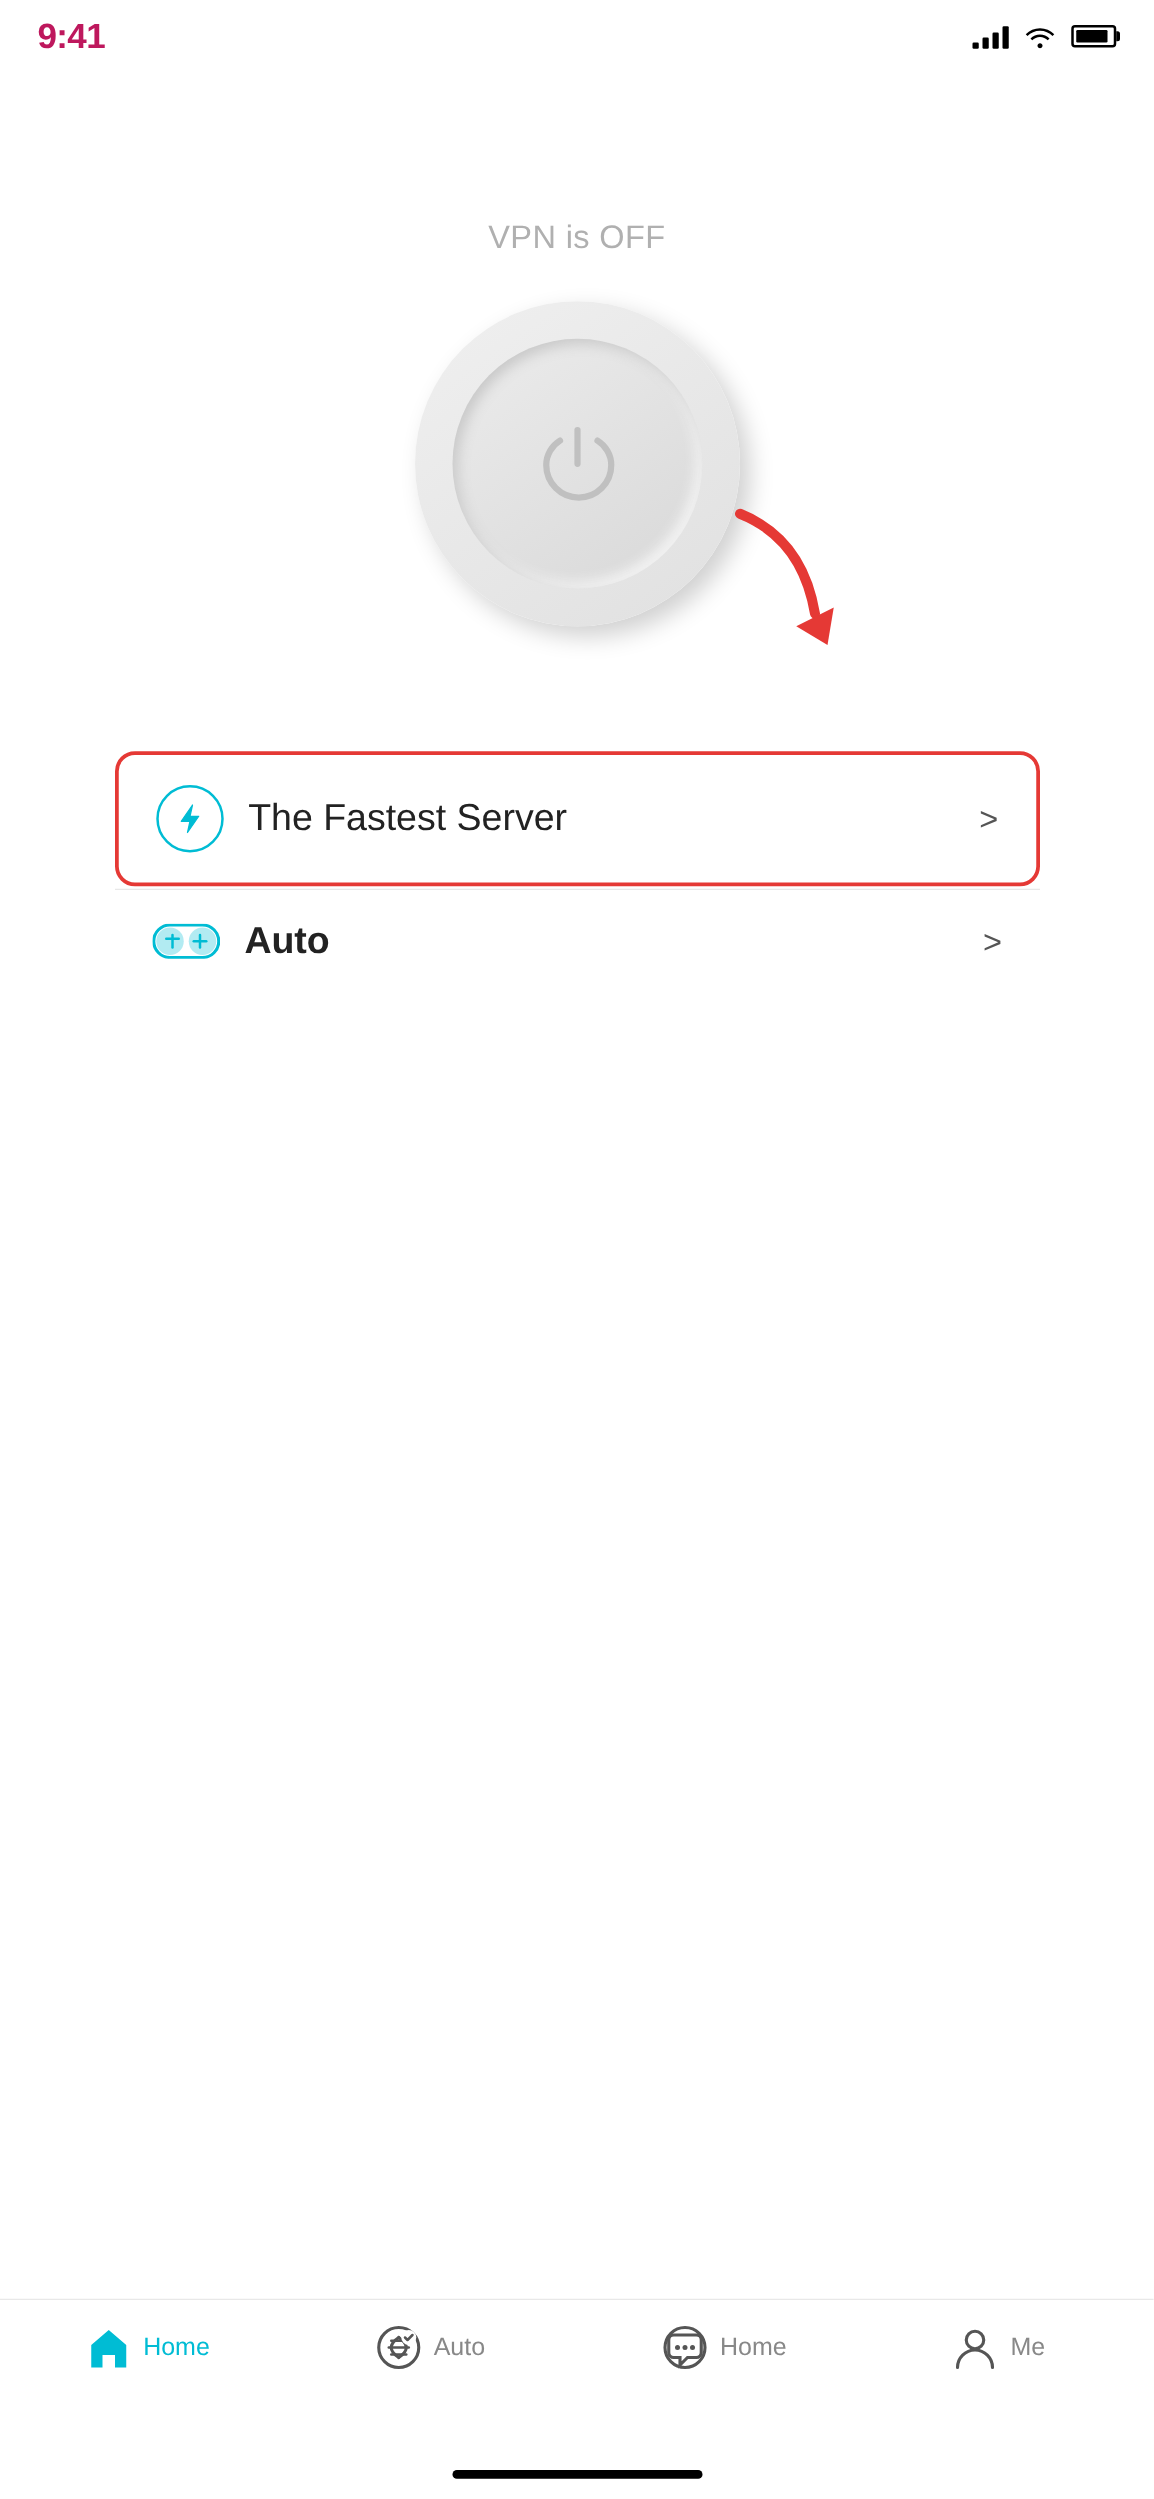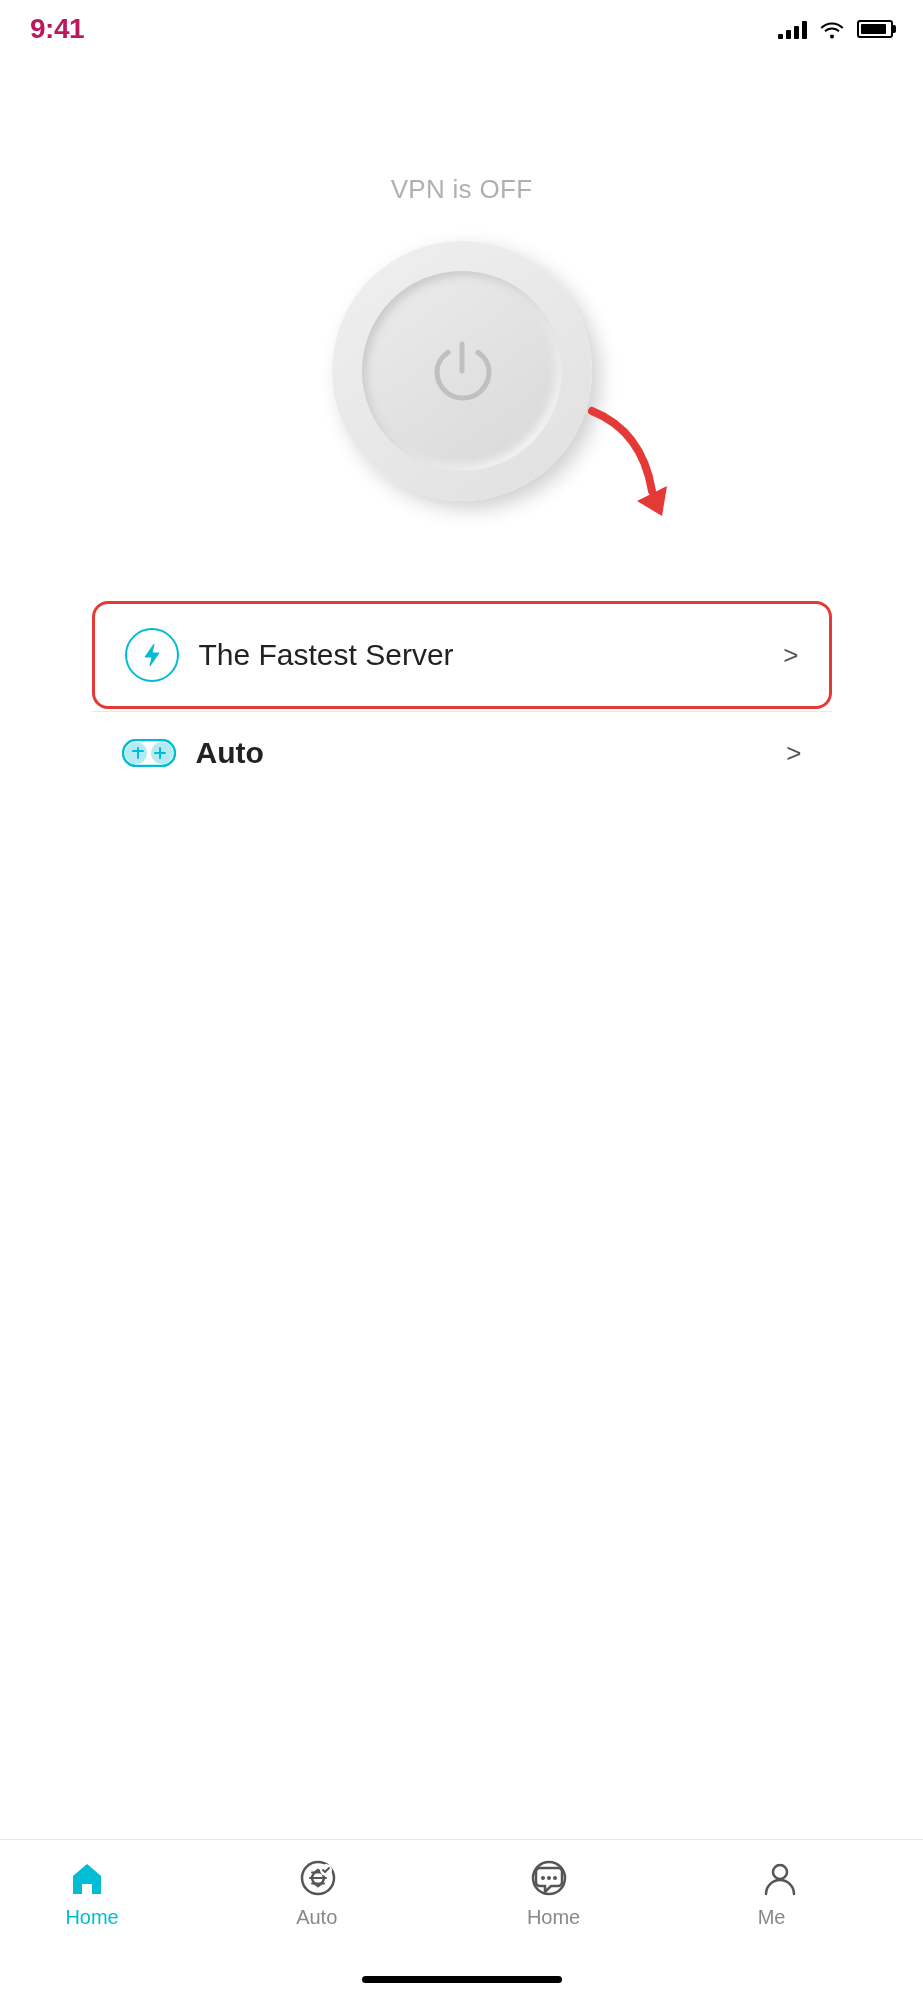--- a/index.html
+++ b/index.html
@@ -223,21 +223,21 @@
       background: #fff;
       border-top: 1px solid #e8e8e8;
       display: flex;
       align-items: flex-start;
       justify-content: space-around;
       padding-top: 16px;
     }
 
     .tab-item {
       display: flex;
-      flex-direction: column;
+      align-items: center;
       gap: 6px;
       cursor: pointer;
       min-width: 100px;
     }
 
     .tab-icon {
       width: 44px;
       height: 44px;
       display: flex;
       align-items: center;

